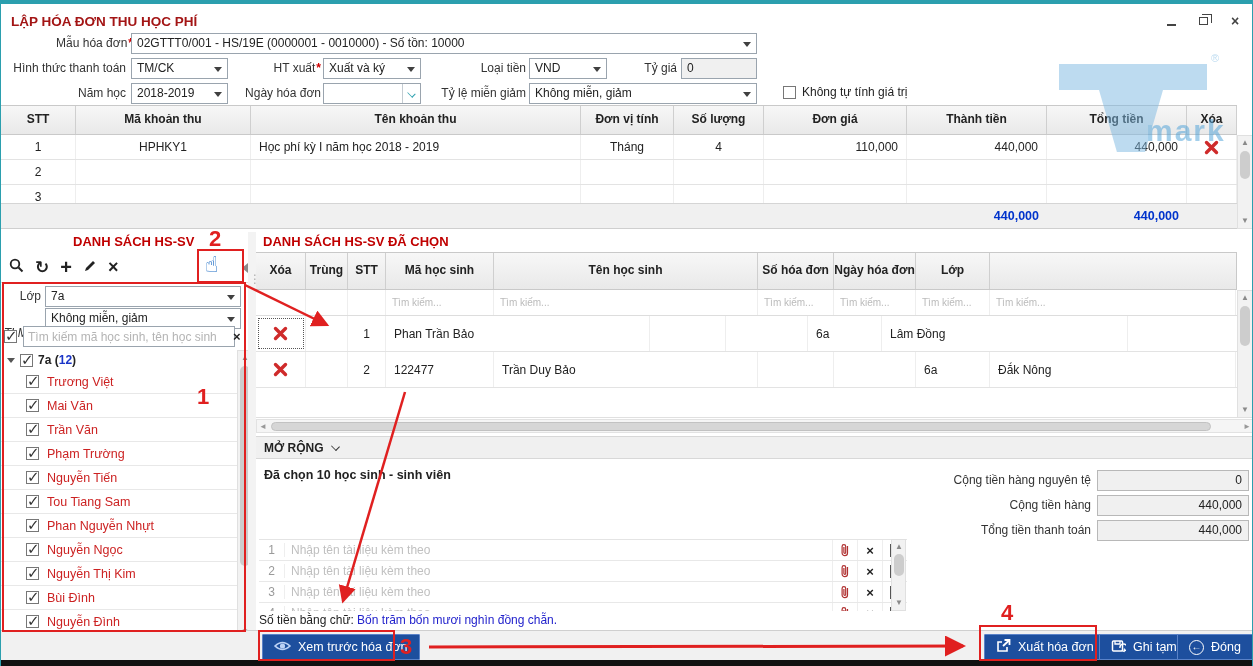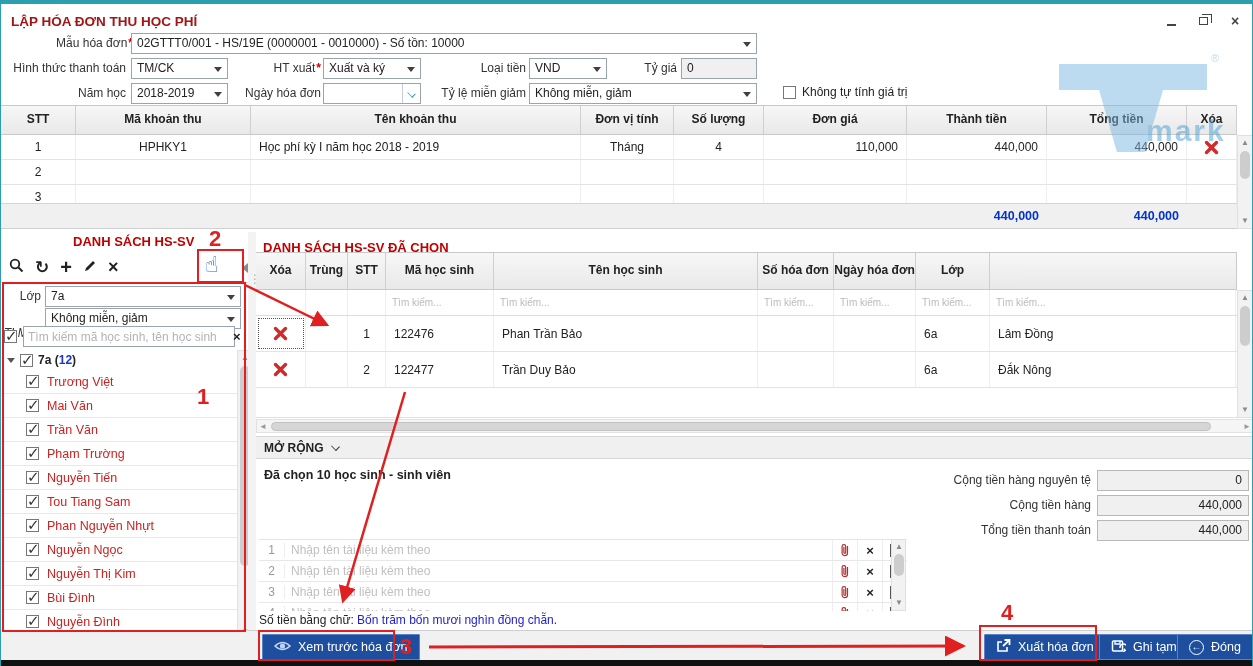--- a/index.html
+++ b/index.html
@@ -318,21 +318,21 @@
       </div>
     </div>
   <div class="abs vscroll" style="left:236px;top:350px;height:290px;">
     <span class="arr" style="top:0;">▲</span>
       <span class="thumb" style="top:15px;height:200px;"></span>
       <span class="arr" style="bottom:0;">▼</span>
   </div>
   <div class="abs splitter"></div>
 
   
-  <div class="abs panel-title" style="left:262px;top:240px;">DANH SÁCH HS-SV ĐÃ CHỌN</div>
+  <div class="abs panel-title" style="left:262px;top:234px;">DANH SÁCH HS-SV ĐÃ CHỌN</div>
   <div class="abs" style="left:255px;top:252px;width:981px;">
     <div class="sp-hrow" id="sel-head">
         <div class="t-hcell" style="width: 50px;">Xóa</div>
         <div class="t-hcell" style="width: 42px;">Trùng</div>
         <div class="t-hcell" style="width: 38px;">STT</div>
         <div class="t-hcell" style="width: 108px;">Mã học sinh</div>
         <div class="t-hcell" style="width: 264px;">Tên học sinh</div>
         <div class="t-hcell" style="width: 76px;">Số hóa đơn</div>
         <div class="t-hcell" style="width: 82px;">Ngày hóa đơn</div>
         <div class="t-hcell" style="width: 74px;">Lớp</div>
@@ -362,21 +362,20 @@
       </div>
     <div id="sel-rows">
         <div class="sp-row">
           <div class="t-cell al-c focus-cell" style="width: 50px;">
             <svg class="redx" width="15" height="15" viewBox="0 0 15 15">
               <path d="M2.5 2.5 L12.5 12.5 M12.5 2.5 L2.5 12.5" stroke="#cf2b2b" stroke-width="3.4" stroke-linecap="round"></path>
             </svg>
           </div>
           <div class="t-cell al-c" style="width: 42px;"></div>
           <div class="t-cell al-c" style="width: 38px;">1</div>
-          <div class="t-cell al-l" style="width: 108px;">122476</div>
           <div class="t-cell al-l" style="width: 264px;">Phan Trần Bảo</div>
           <div class="t-cell al-l" style="width: 76px;"></div>
           <div class="t-cell al-l" style="width: 82px;"></div>
           <div class="t-cell al-l" style="width: 74px;">6a</div>
           <div class="t-cell al-l" style="width: 246px;">Lâm Đồng</div>
         </div>
         <div class="sp-row">
           <div class="t-cell al-c" style="width: 50px;">
             <svg class="redx" width="15" height="15" viewBox="0 0 15 15">
               <path d="M2.5 2.5 L12.5 12.5 M12.5 2.5 L2.5 12.5" stroke="#cf2b2b" stroke-width="3.4" stroke-linecap="round"></path>

